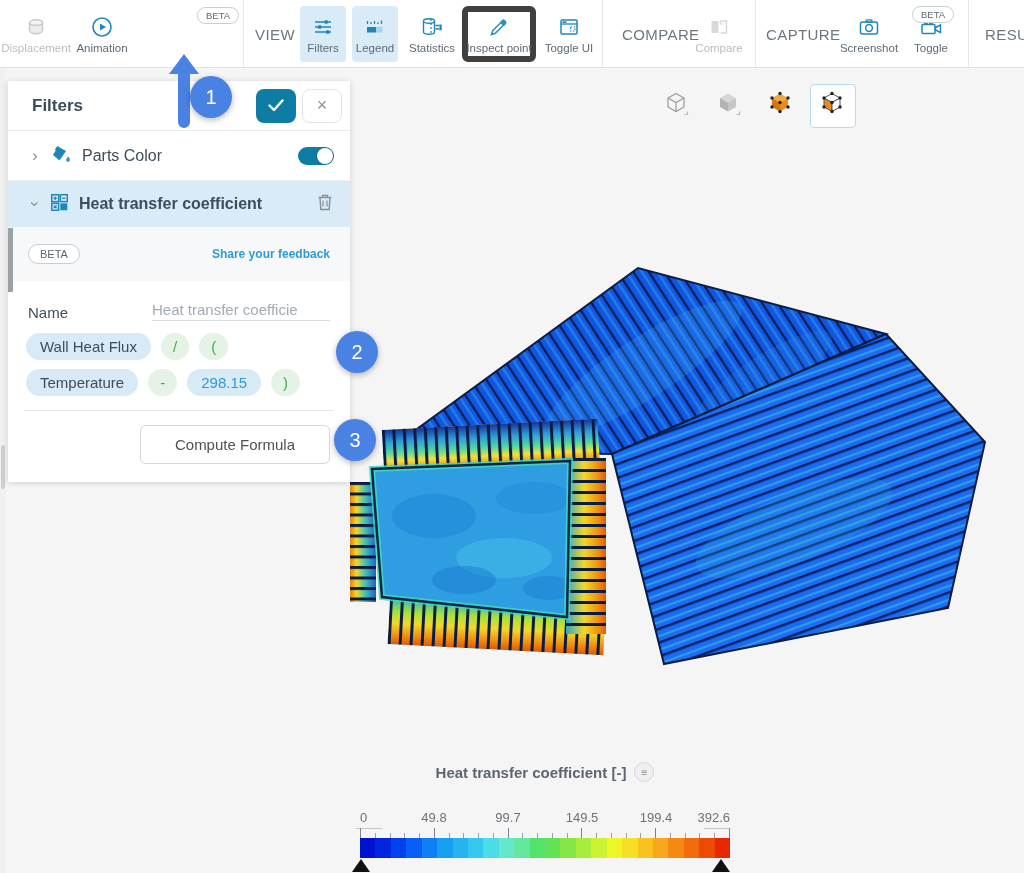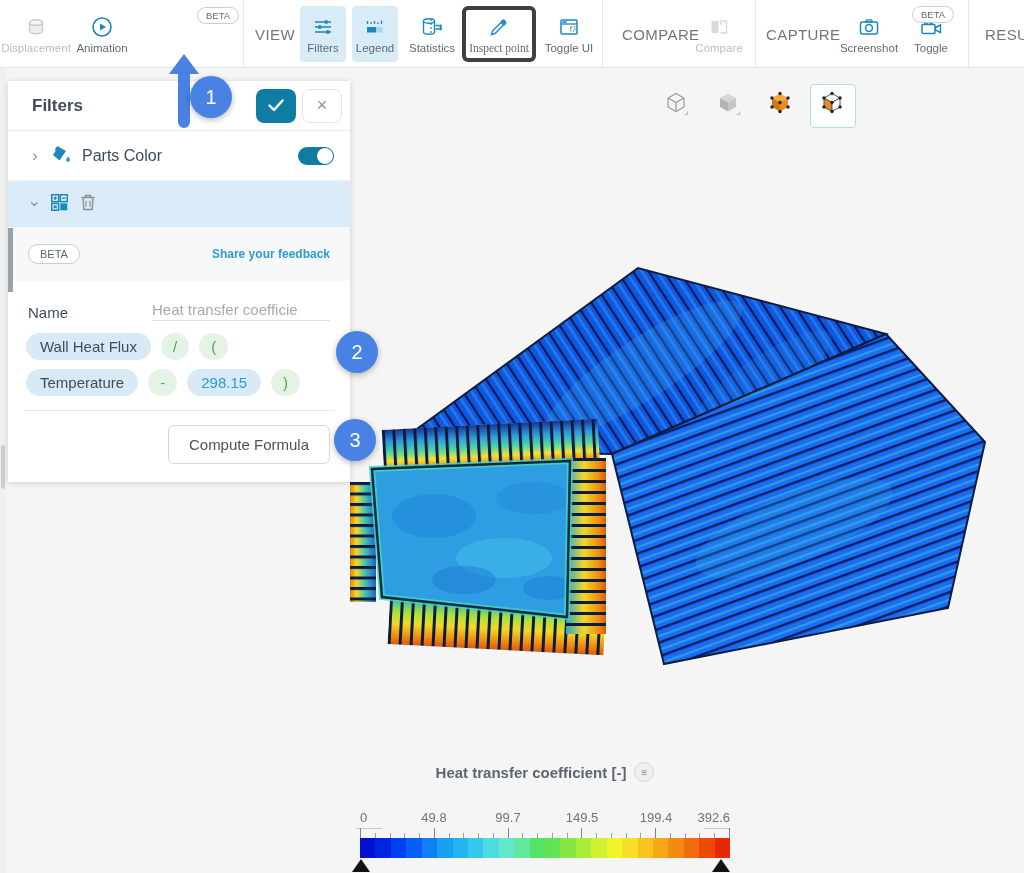--- a/index.html
+++ b/index.html
@@ -7,21 +7,21 @@
   body { position:relative; font-family:"Liberation Sans", sans-serif; background:#f5f5f6; color:#3d4d5c; }
 
   
   .toolbar { position:absolute; left:0; top:0; width:1024px; height:68px; background:#fff;
              border-bottom:1px solid #e3e3e3; z-index:4; }
   .titem { position:absolute; top:6px; height:56px; display:flex; flex-direction:column;
            align-items:center; justify-content:center; gap:3px; border-radius:4px; cursor:pointer; }
   .titem .tlabel { font-size:11.5px; color:#5f6b74; white-space:nowrap; }
   .titem.disabled .tlabel { color:#b9bdc2; }
   .titem.active { background:#d8ebf6; }
-  .titem.outlined { border:4px solid #404040; background:#fff; border-radius:6px;font-family:Liberation Serif, serif; }
+  .titem.outlined { border:6px solid #404040; background:#fff; border-radius:6px; }
   .tsection { position:absolute; top:0; height:68px; display:flex; align-items:center;
               color:#6d7780; font-size:15px; letter-spacing:.4px; white-space:nowrap; }
   .tdiv { position:absolute; top:0; bottom:0; width:1px; background:#e8e8e8; }
   .beta-pill { position:absolute; border:1px solid #c8cdd1; border-radius:10px; background:#fff;
                font-size:9.5px; color:#5f6b74; padding:2px 8px; z-index:5; white-space:nowrap; }
   .ticon { height:24px; display:flex; align-items:center; }
 
   
   .viewport { position:absolute; left:0; top:68px; width:1024px; height:805px; background:#f5f5f6; }
   .vbtn { position:absolute; top:16px; width:46px; height:44px; display:flex; align-items:center;
@@ -84,21 +84,21 @@
   .name-input::placeholder { color:#a3abb3; }
   .chips { padding:12px 14px 10px 18px; display:flex; flex-wrap:wrap; gap:9px 10px; }
   .chip { height:27px; display:inline-flex; align-items:center; padding:0 14px; border-radius:14px;
           font-size:15px; cursor:pointer; }
   .chip.field { background:#d8eaf5; color:#3d4d5c; }
   .chip.op { background:#e4f3e5; color:#49a84d; padding:0 12px; }
   .chip.num { background:#d8eaf5; color:#2d9bd4; }
   .fdivider { margin:4px 16px 0 16px; border-top:1px solid #e8e8e8; }
   .compute-row { padding:14px 20px 18px; text-align:right; }
   .compute-btn { border:1px solid #d5d7d9; border-radius:6px; background:#fff; font-size:15px;
-                 color:#4c5257; padding:10px 20px; cursor:pointer; font-family:inherit; }
+                 color:#4c5257; padding:10px 34px; cursor:pointer; font-family:inherit; }
 
   
   .num-badge { position:absolute; width:42px; height:42px; border-radius:50%; background:#4a82e4;
                color:#fff; font-size:20px; display:flex; align-items:center; justify-content:center;
                z-index:9; box-shadow:0 2px 6px rgba(0,0,0,.28); }
   .arrow-anno { position:absolute; left:168px; top:52px; z-index:8; }
 </style>
 </head>
 <body>
 
@@ -496,20 +496,21 @@
       <svg width="19" height="19" viewBox="0 0 22 22">
         <rect x="2" y="2" width="8" height="8" fill="none" stroke="#1c87ba" stroke-width="1.7"></rect>
         <path d="M6 4v4 M4 6h4" stroke="#1c87ba" stroke-width="1.5"></path>
         <rect x="12" y="2" width="8" height="8" fill="none" stroke="#1c87ba" stroke-width="1.7"></rect>
         <path d="M14 6h4" stroke="#1c87ba" stroke-width="1.5"></path>
         <rect x="2" y="12" width="8" height="8" fill="none" stroke="#1c87ba" stroke-width="1.7"></rect>
         <path d="M4.3 14.3l3.4 3.4 M7.7 14.3l-3.4 3.4" stroke="#1c87ba" stroke-width="1.5"></path>
         <rect x="12" y="12" width="8" height="8" fill="#1c87ba"></rect>
       </svg>
     </span>
+    <span class="row-label bold">Heat transfer coefficient</span>
     <span>
       <svg width="18" height="19" viewBox="0 0 18 19">
         <path d="M2.5 4.5h13" stroke="#8a9096" stroke-width="1.4"></path>
         <path d="M6.5 4V2.5h5V4" fill="none" stroke="#8a9096" stroke-width="1.4"></path>
         <path d="M4 4.5l.8 12h8.4l.8-12" fill="none" stroke="#8a9096" stroke-width="1.4"></path>
         <path d="M7 7.5v6 M11 7.5v6" stroke="#8a9096" stroke-width="1.2"></path>
       </svg>
     </span>
   </div>
 

